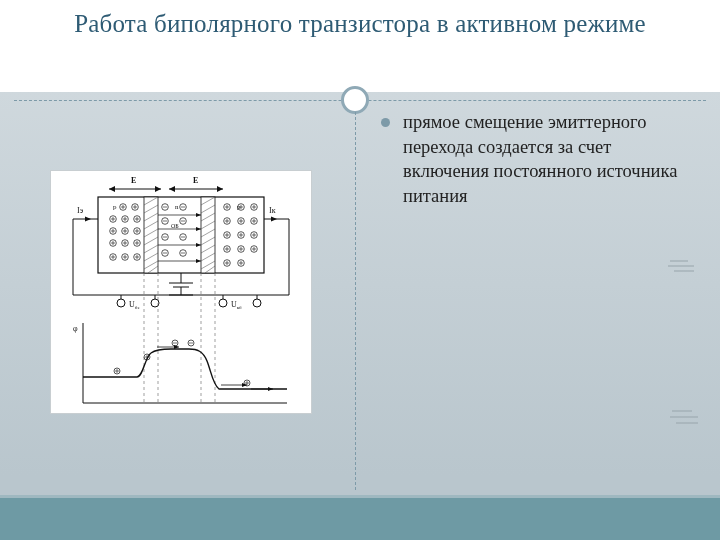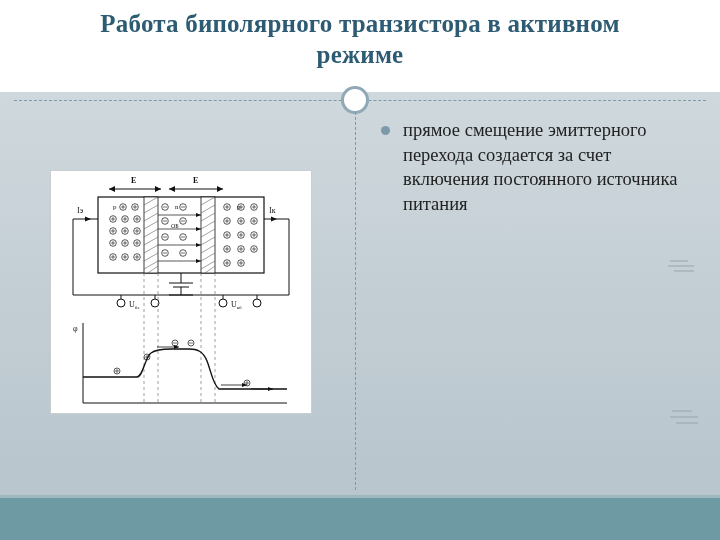--- a/index.html
+++ b/index.html
@@ -21,21 +21,21 @@
     position: absolute;
     left: 0; top: 0; width: 720px; height: 92px;
     background: #ffffff;
   }
   .title {
     position: absolute;
     left: 60px; top: 8px; width: 600px;
     text-align: center;
     color: #2e5b74;
     font-family: "Liberation Serif", serif;
-    font-weight: bold;
+    font-weight: normal;
     font-size: 25px;
     line-height: 31px;
     letter-spacing: 0.2px;
   }
   
   .hdivider {
     position: absolute;
     left: 14px; top: 100px; width: 692px; height: 0;
     border-top: 1px dashed #7d9aa8;
   }
@@ -71,21 +71,21 @@
     left: 50px; top: 170px;
     width: 262px; height: 244px;
     background: #ffffff;
     border: 1px solid #c8ced1;
   }
   .fig-svg { display:block; }
 
   
   .bullets {
     position: absolute;
-    left: 381px; top: 118px;
+    left: 381px; top: 110px;
     width: 318px;
   }
   .bullet {
     position: relative;
     padding-left: 22px;
     margin-bottom: 4px;
     color: #222222;
     font-family: "Liberation Serif", serif;
     font-size: 18.5px;
     line-height: 24.5px;

